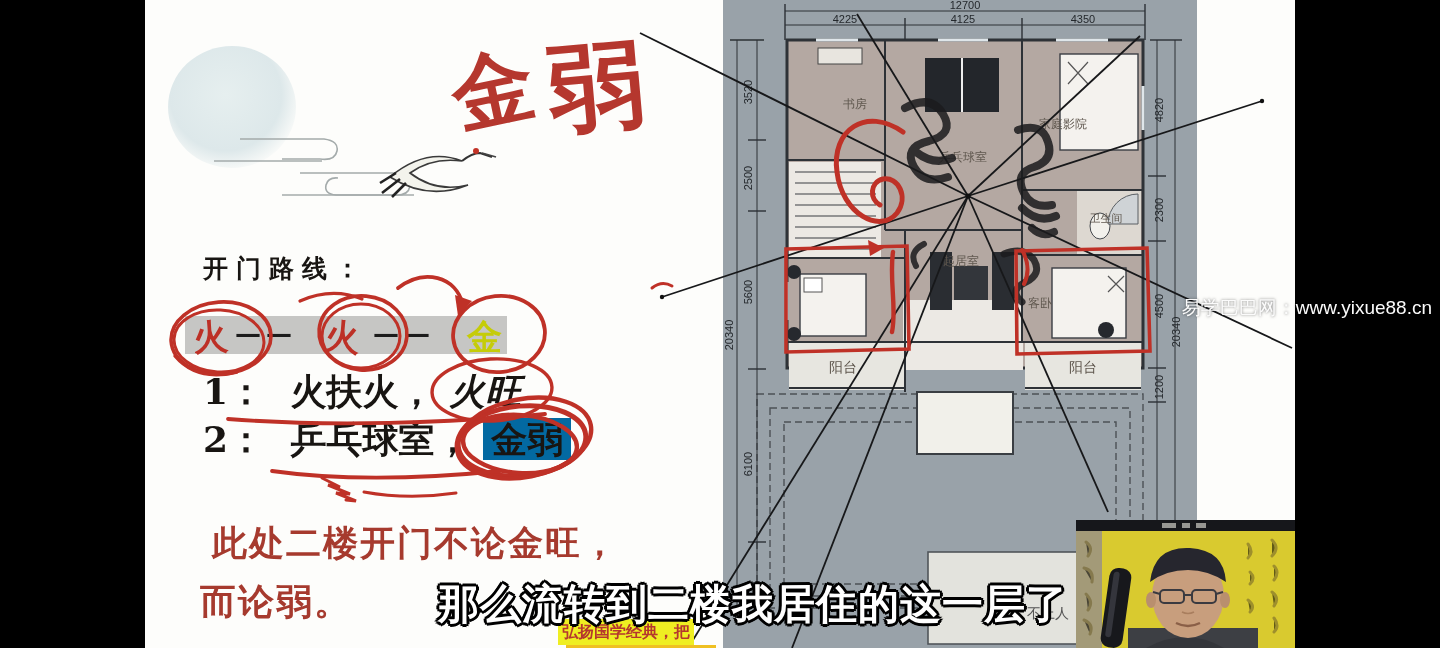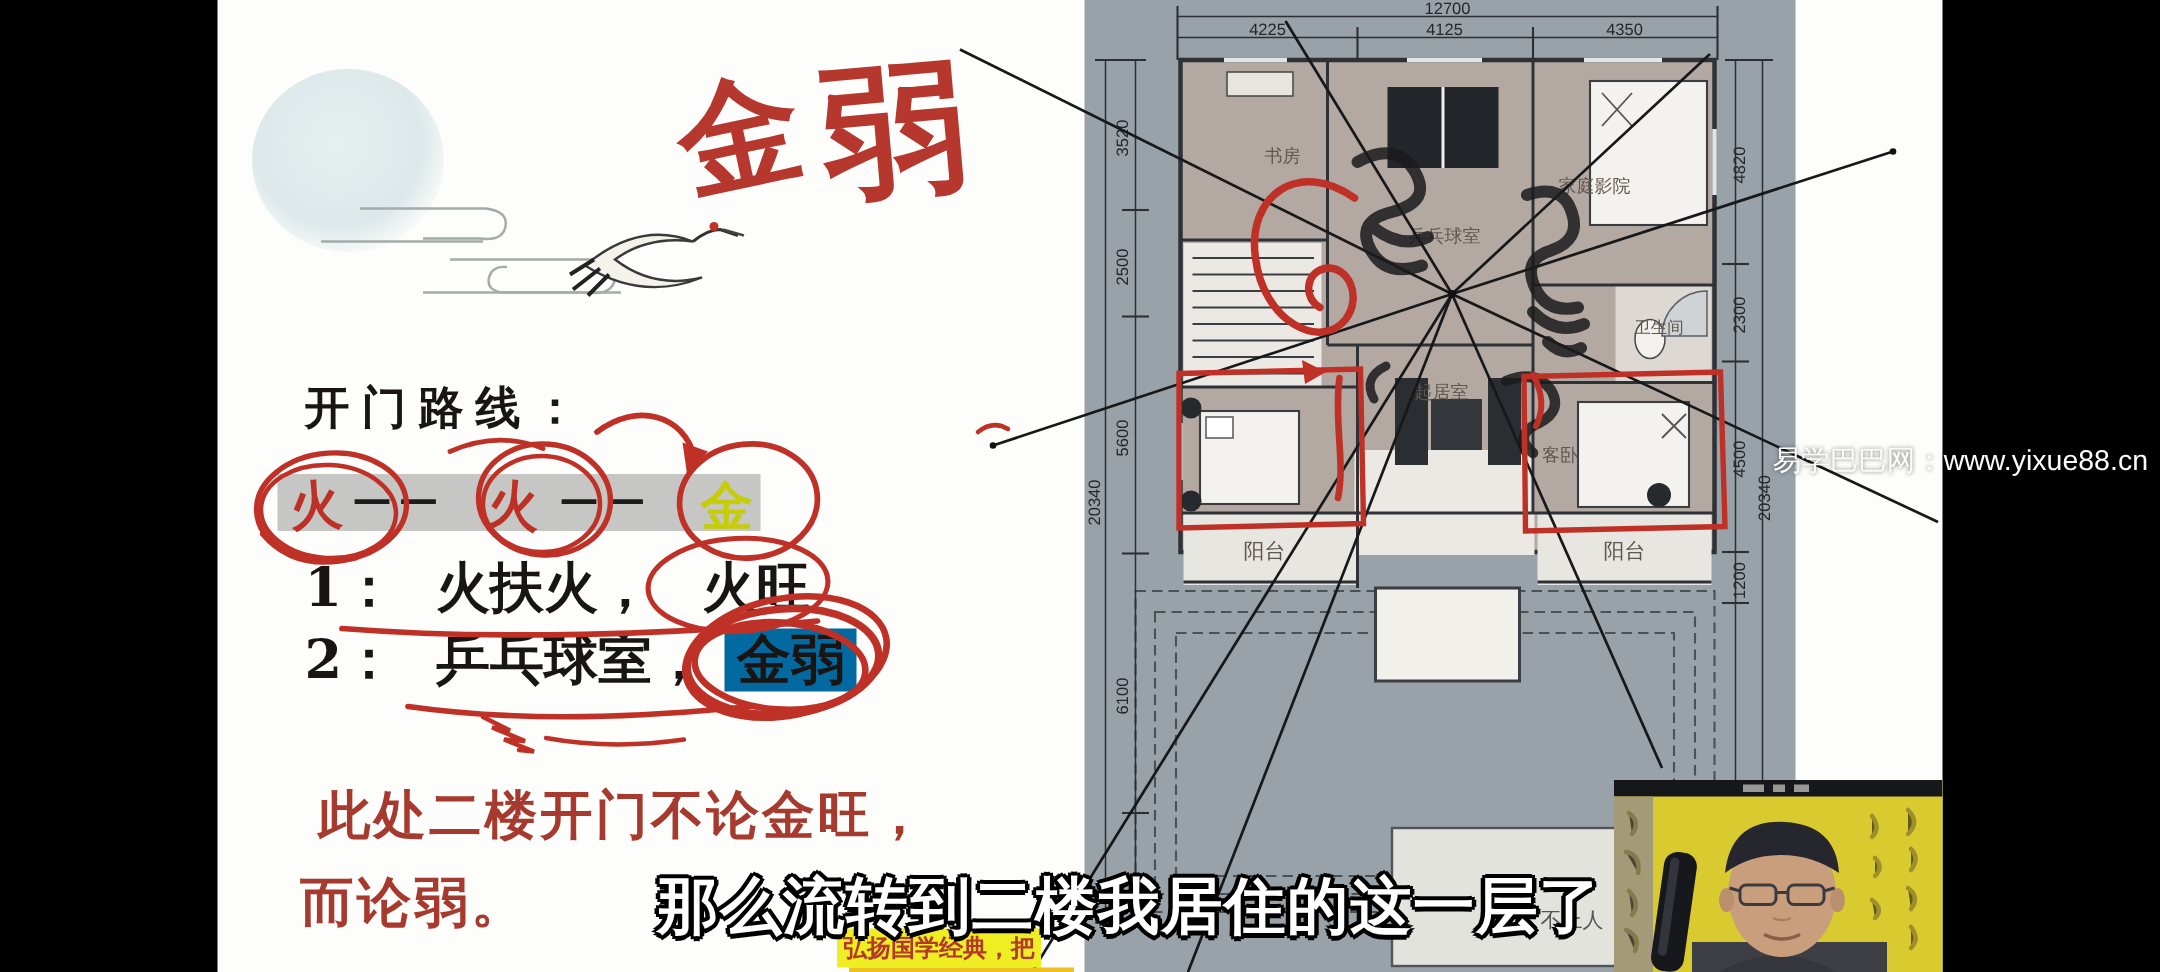--- a/index.html
+++ b/index.html
@@ -52,34 +52,34 @@
       <path d="M 196,58 l -16,10 M 200,64 l -18,14 M 206,68 l -14,14" stroke="#222" stroke-width="2.6" fill="none"></path>
       <path d="M 262,46 q 10,-8 18,-8 l 12,4" stroke="#333" stroke-width="2" fill="none"></path>
       <circle cx="276" cy="36" r="3" fill="#c23327"></circle>
       <path d="M 282,38 l 14,4" stroke="#444" stroke-width="1.6"></path>
     </g>
   </svg>
 
   <div class="abs hand" style="left:452px;top:36px;font-size:82px;transform:rotate(-12deg);">金</div>
   <div class="abs hand" style="left:548px;top:24px;font-size:96px;transform:rotate(-5deg);">弱</div>
 
-  <div class="abs notes" style="left:203px;top:252px;font-size:30px;letter-spacing:8px;">开门路线：</div>
+  <div class="abs notes" style="left:203px;top:252px;font-size:25px;letter-spacing:8px;">开门路线：</div>
 
   <div class="abs flowbar">
     <span style="left:8px;color:#bd3026;transform:rotate(-4deg);">火</span>
     <span style="left:50px;color:#1c1c1c;font-size:26px;top:2px;letter-spacing:-2px;">— —</span>
     <span style="left:140px;color:#bd3026;transform:rotate(5deg);">火</span>
     <span style="left:188px;color:#1c1c1c;font-size:26px;top:2px;letter-spacing:-2px;">— —</span>
     <span style="left:282px;color:#c5cc08;">金</span>
   </div>
 
   <div class="abs notes" style="left:203px;top:368px;font-size:36px;">
     <span>1：</span>
     <span style="margin-left:14px;">火扶火，</span>
-    <span style="margin-left:21px;">火旺</span>
+    <span style="margin-left:2px;font-style:italic;">火旺</span>
   </div>
 
   <div class="abs notes" style="left:203px;top:416px;font-size:36px;">
     <span>2：</span>
     <span style="margin-left:14px;">乒乓球室，</span>
     <span class="hl">金弱</span>
   </div>
 
   <div class="abs rednote" style="left:212px;top:520px;font-size:35px;letter-spacing:2px;">此处二楼开门不论金旺，</div>
   <div class="abs rednote" style="left:200px;top:578px;font-size:36px;letter-spacing:2px;">而论弱。</div>

